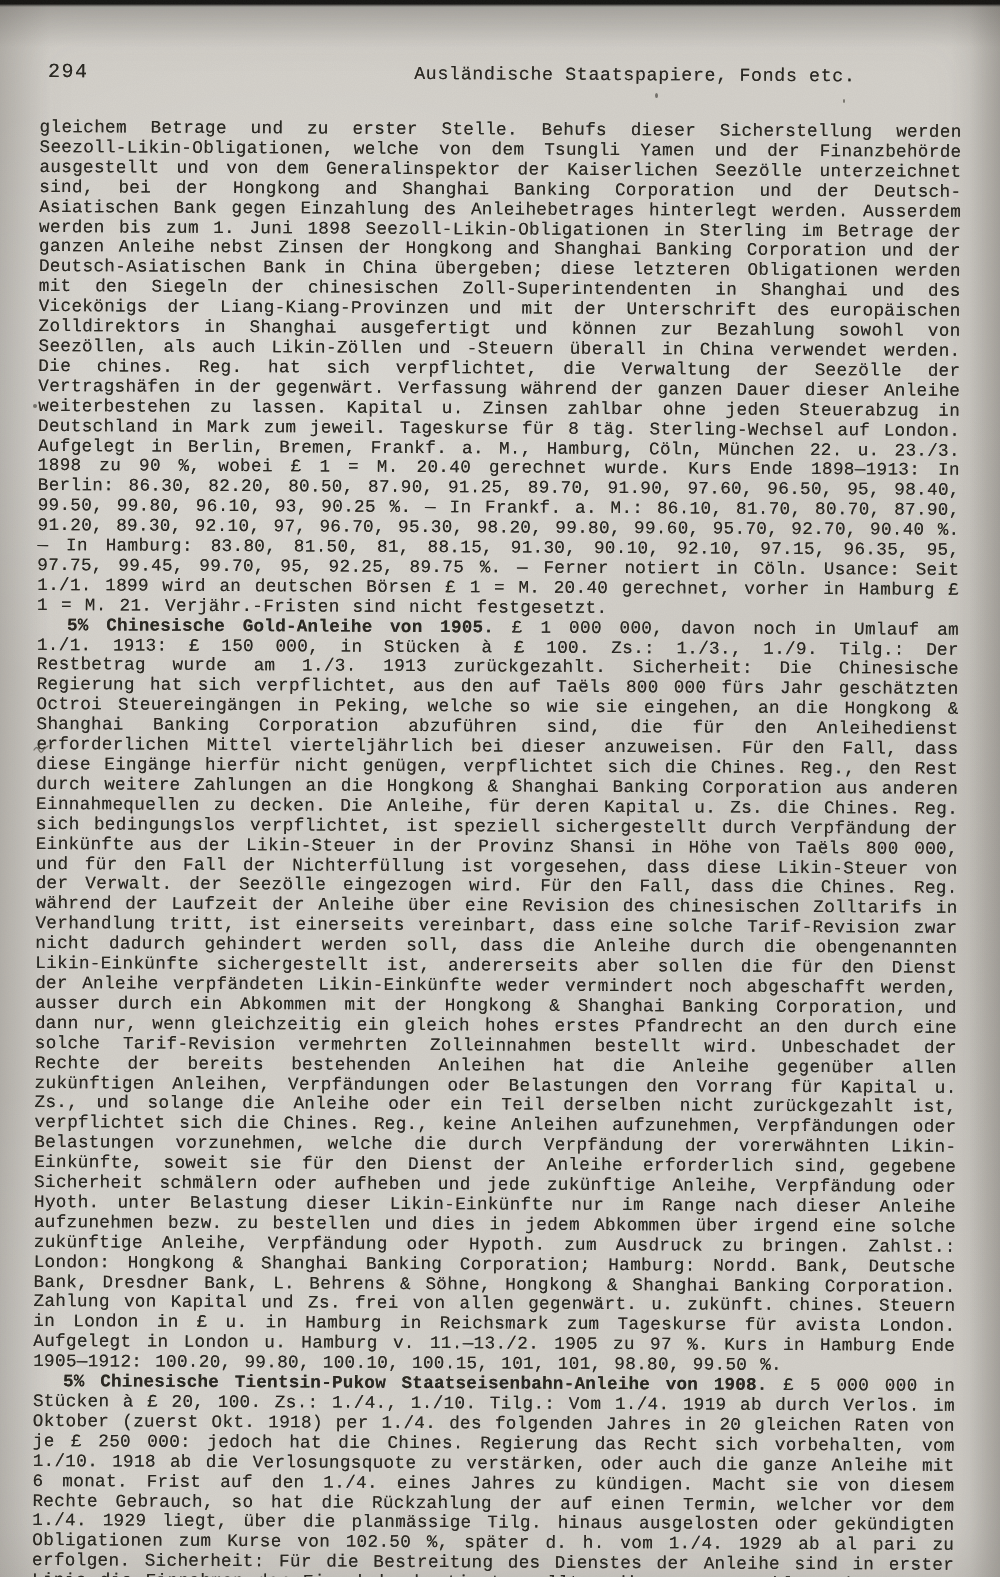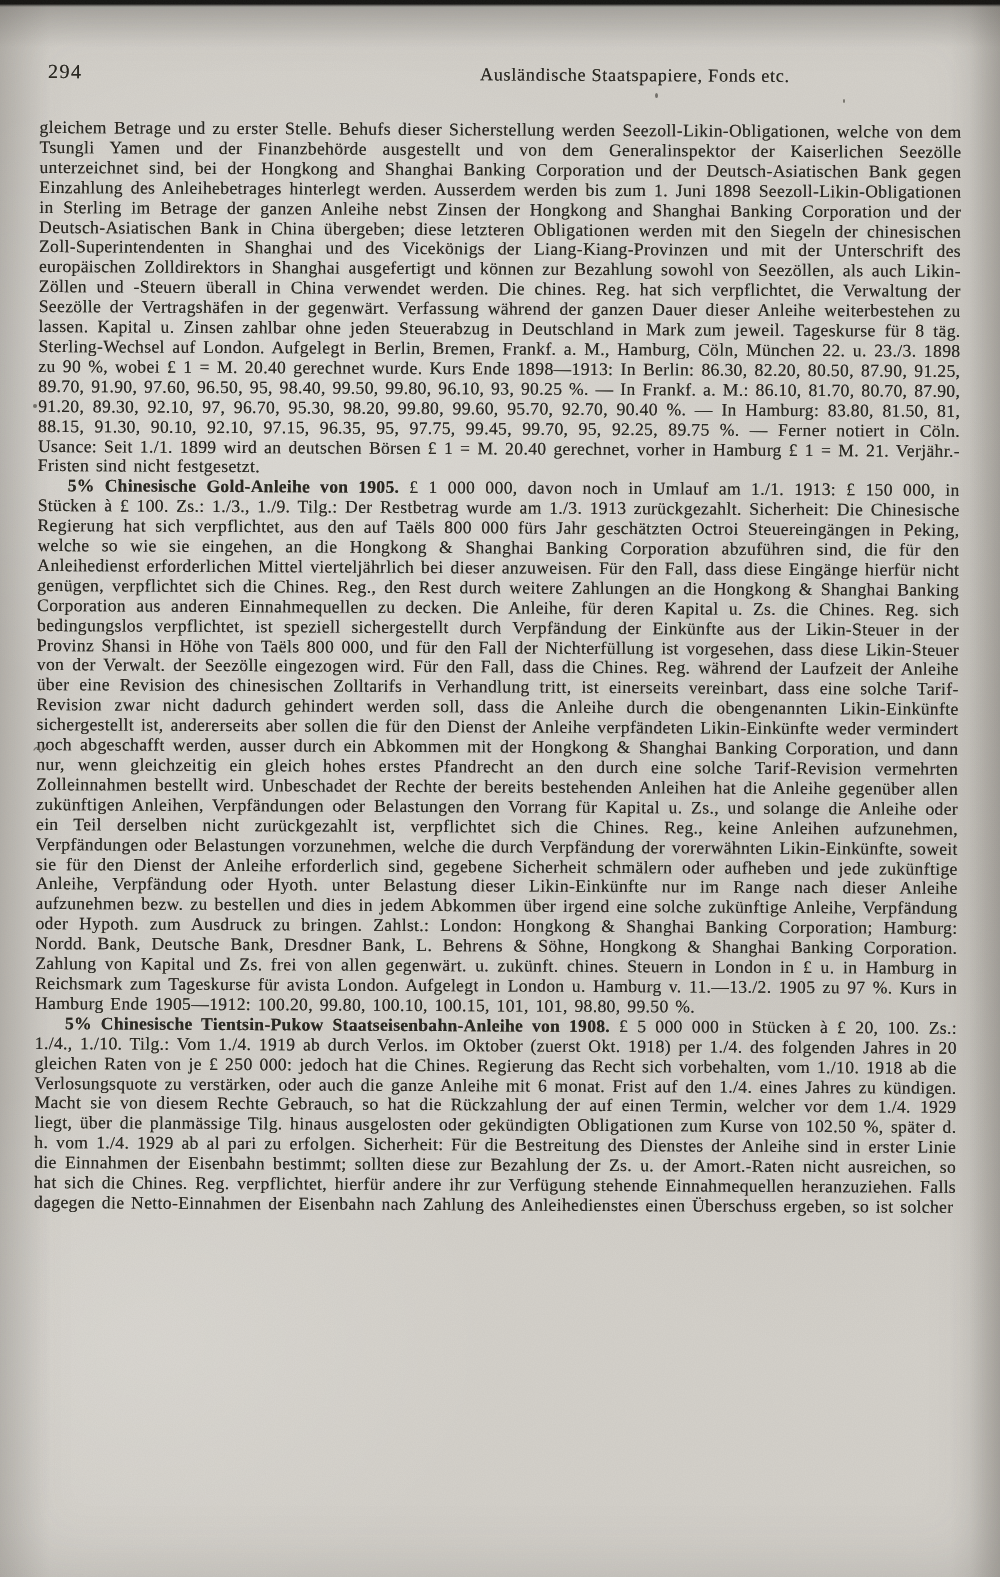--- a/index.html
+++ b/index.html
@@ -9,21 +9,21 @@
     height: 1577px;
     overflow: hidden;
     background-color: #d3d0ca;
     background-image:
       radial-gradient(ellipse 700px 500px at 30% 25%, rgba(255,255,255,0.22), rgba(255,255,255,0) 70%),
       radial-gradient(ellipse 600px 700px at 85% 55%, rgba(118,112,104,0.10), rgba(118,112,104,0) 70%),
       radial-gradient(ellipse 500px 400px at 15% 85%, rgba(255,255,255,0.12), rgba(255,255,255,0) 70%),
       linear-gradient(90deg, rgba(104,100,94,0.20), rgba(104,100,94,0) 5%, rgba(104,100,94,0) 95%, rgba(104,100,94,0.16)),
       linear-gradient(180deg, rgba(70,68,64,0.30), rgba(70,68,64,0) 3%);
     box-shadow: inset 0 0 70px rgba(88,84,78,0.22);
-    font-family: Liberation Serif, serif;
+    font-family: Liberation Mono, monospace;
     color: #27251f;
   }
   .top-edge {
     position: absolute; top: 0; left: 0; right: 0; height: 7px;
     background: linear-gradient(180deg, #151412 0 4px, rgba(21,20,18,0.55) 5px, rgba(21,20,18,0) 100%);
     z-index: 4;
   }
   .right-shade {
     position: absolute; top: 0; right: 0; width: 30px; height: 100%;
     background: linear-gradient(270deg, rgba(92,88,82,0.20), rgba(92,88,82,0));

